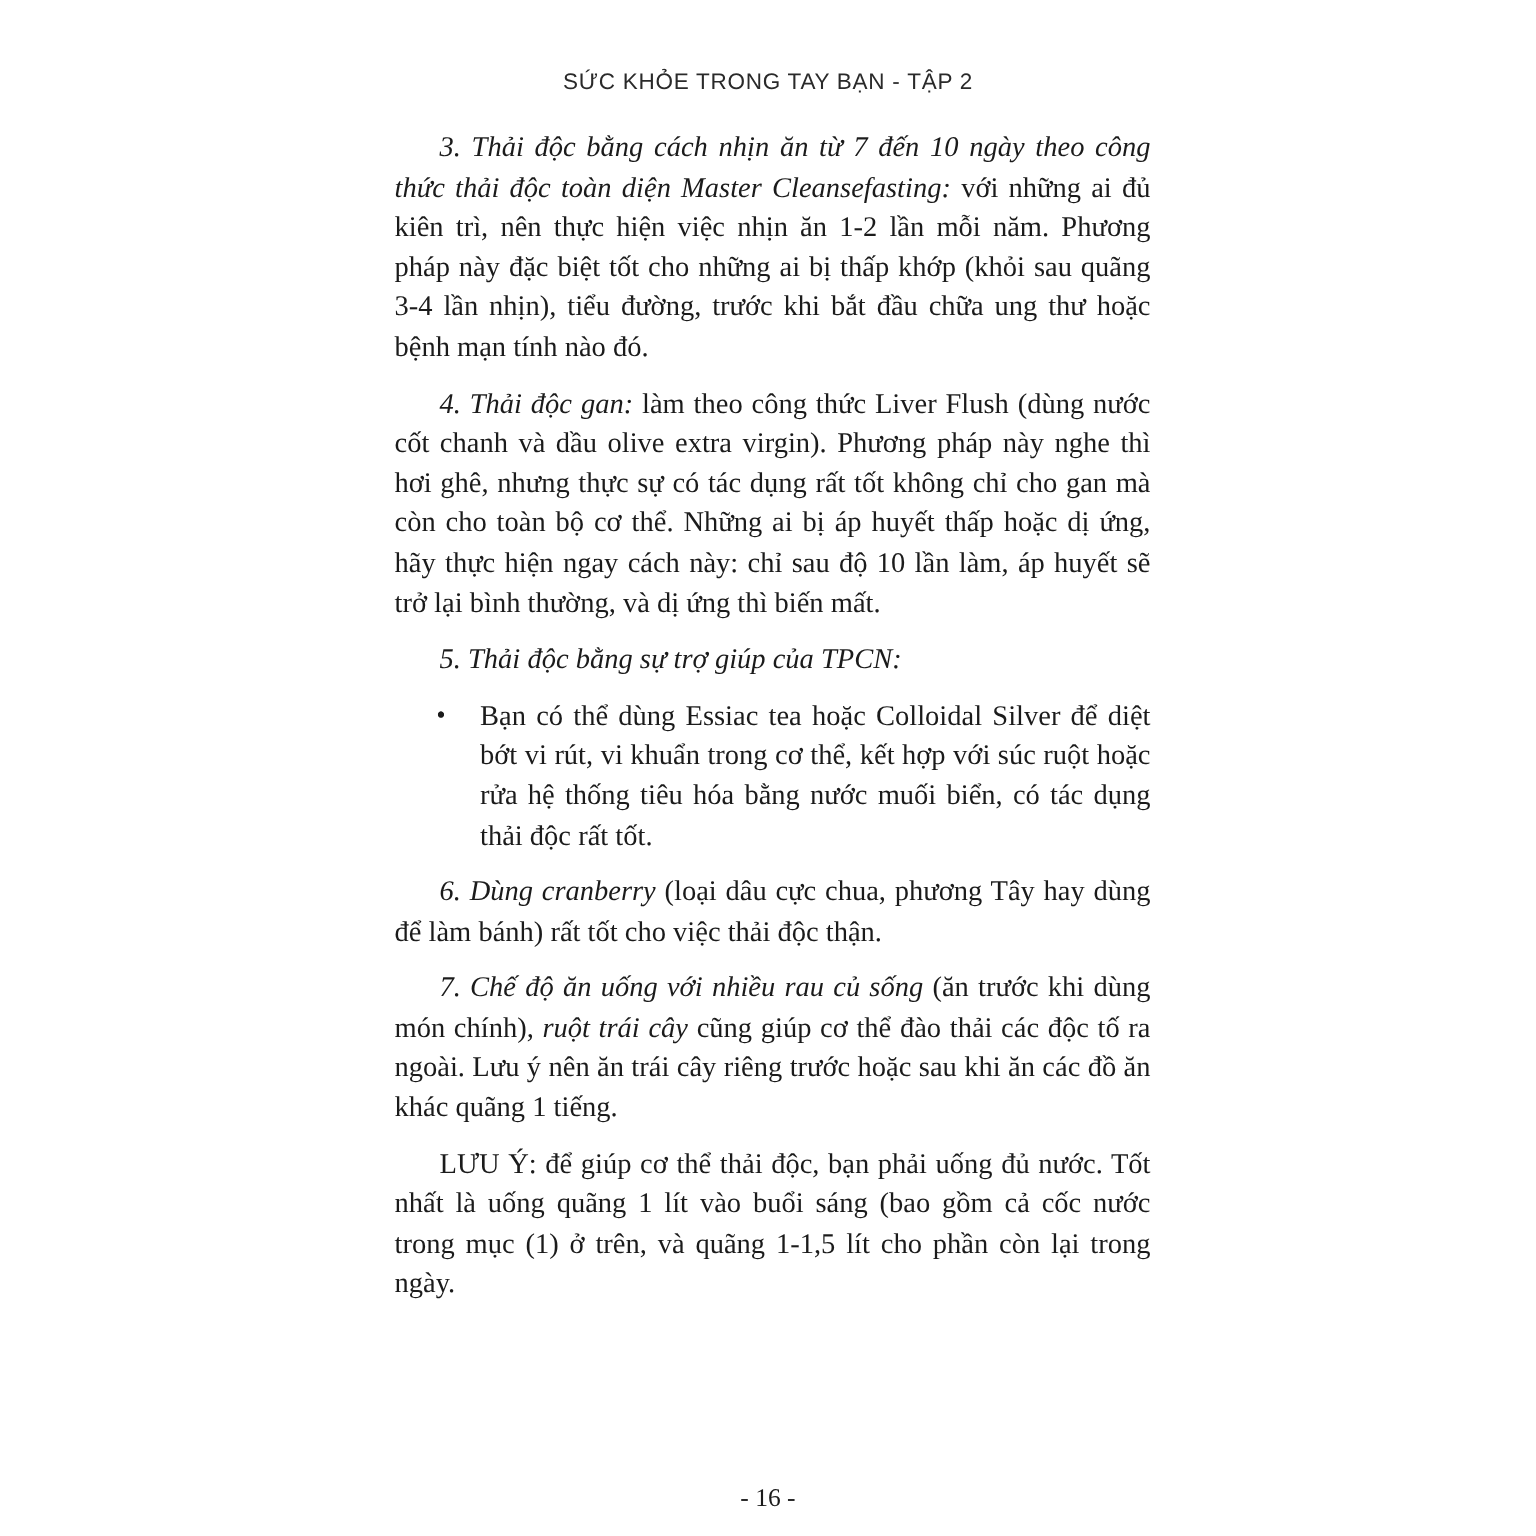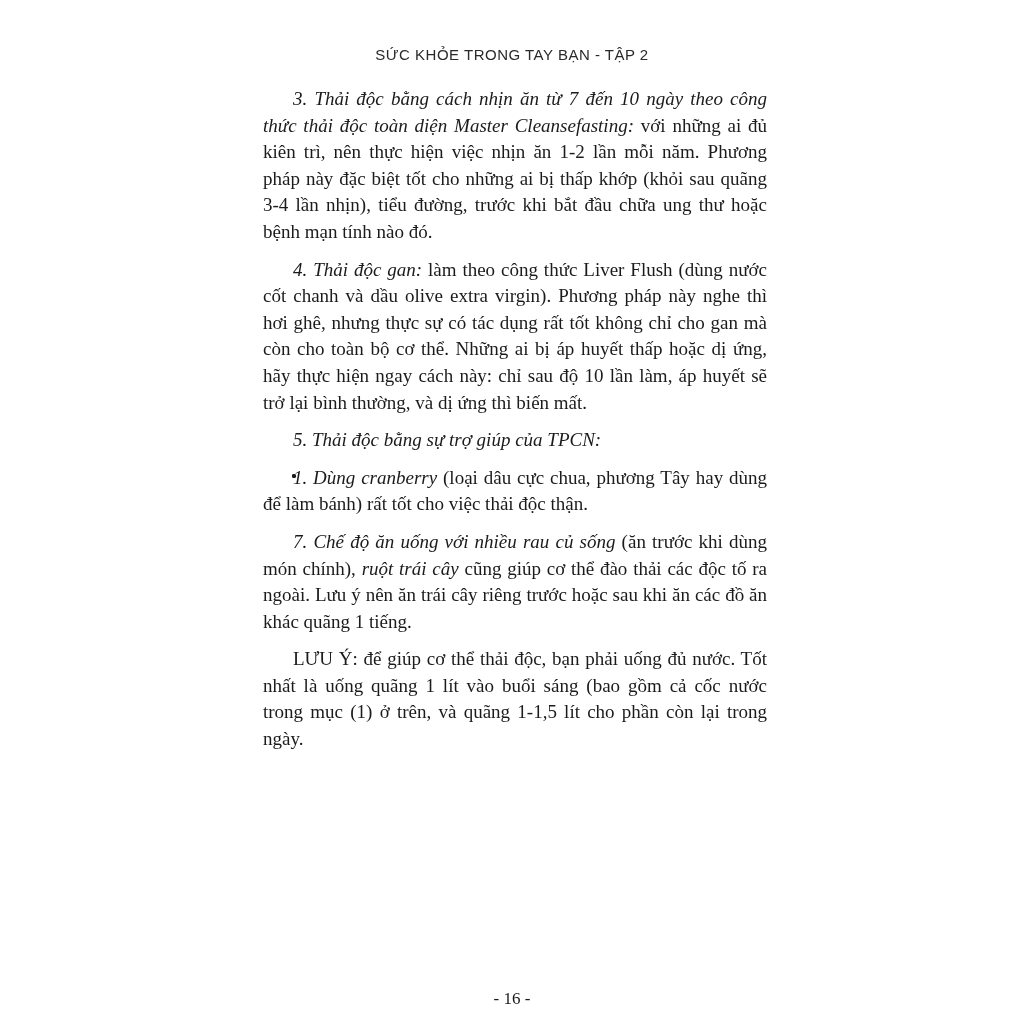--- a/index.html
+++ b/index.html
@@ -65,20 +65,20 @@
 <body>
 
 <div class="page">
   <div class="running-header">SỨC KHỎE TRONG TAY BẠN - TẬP 2</div>
 
   <div class="page-body" id="page-body">
       <p class="para"><span class="seg-italic">3. Thải độc bằng cách nhịn ăn từ 7 đến 10 ngày theo công thức thải độc toàn diện Master Cleansefasting:</span><span class="seg-normal"> với những ai đủ kiên trì, nên thực hiện việc nhịn ăn 1-2 lần mỗi năm. Phương pháp này đặc biệt tốt cho những ai bị thấp khớp (khỏi sau quãng 3-4 lần nhịn), tiểu đường, trước khi bắt đầu chữa ung thư hoặc bệnh mạn tính nào đó.</span></p>
       <p class="para"><span class="seg-italic">4. Thải độc gan:</span><span class="seg-normal"> làm theo công thức Liver Flush (dùng nước cốt chanh và dầu olive extra virgin). Phương pháp này nghe thì hơi ghê, nhưng thực sự có tác dụng rất tốt không chỉ cho gan mà còn cho toàn bộ cơ thể. Những ai bị áp huyết thấp hoặc dị ứng, hãy thực hiện ngay cách này: chỉ sau độ 10 lần làm, áp huyết sẽ trở lại bình thường, và dị ứng thì biến mất.</span></p>
       <p class="para"><span class="seg-italic">5. Thải độc bằng sự trợ giúp của TPCN:</span></p>
       <p class="bullet-item"><span class="bullet-marker">•</span></p>
-      <p class="bullet-item"><span class="bullet-marker">•</span></p>
-      <p class="para"><span class="seg-italic">1. Dùng cranberry</span><span class="seg-normal"> (loại dâu cực chua, phương Tây hay dùng để làm bánh) rất tốt cho việc thải độc thận.</span></p>
+      <p class="bullet-item"><span class="bullet-marker">•</span><span class="seg-normal">Bạn có thể dùng Essiac tea hoặc Colloidal Silver để diệt bớt vi rút, vi khuẩn trong cơ thể, kết hợp với súc ruột hoặc rửa hệ thống tiêu hóa bằng nước muối biển, có tác dụng thải độc rất tốt.</span></p>
+      <p class="para"><span class="seg-italic">6. Dùng cranberry</span><span class="seg-normal"> (loại dâu cực chua, phương Tây hay dùng để làm bánh) rất tốt cho việc thải độc thận.</span></p>
       <p class="para"><span class="seg-italic">7. Chế độ ăn uống với nhiều rau củ sống</span><span class="seg-normal"> (ăn trước khi dùng món chính), </span><span class="seg-italic">ruột trái cây</span><span class="seg-normal"> cũng giúp cơ thể đào thải các độc tố ra ngoài. Lưu ý nên ăn trái cây riêng trước hoặc sau khi ăn các đồ ăn khác quãng 1 tiếng.</span></p>
       <p class="para"><span class="seg-normal">LƯU Ý: để giúp cơ thể thải độc, bạn phải uống đủ nước. Tốt nhất là uống quãng 1 lít vào buổi sáng (bao gồm cả cốc nước trong mục (1) ở trên, và quãng 1-1,5 lít cho phần còn lại trong ngày.</span></p>
     </div>
 
   <div class="page-number">- 16 -</div>
 </div>
 
 </body></html>

